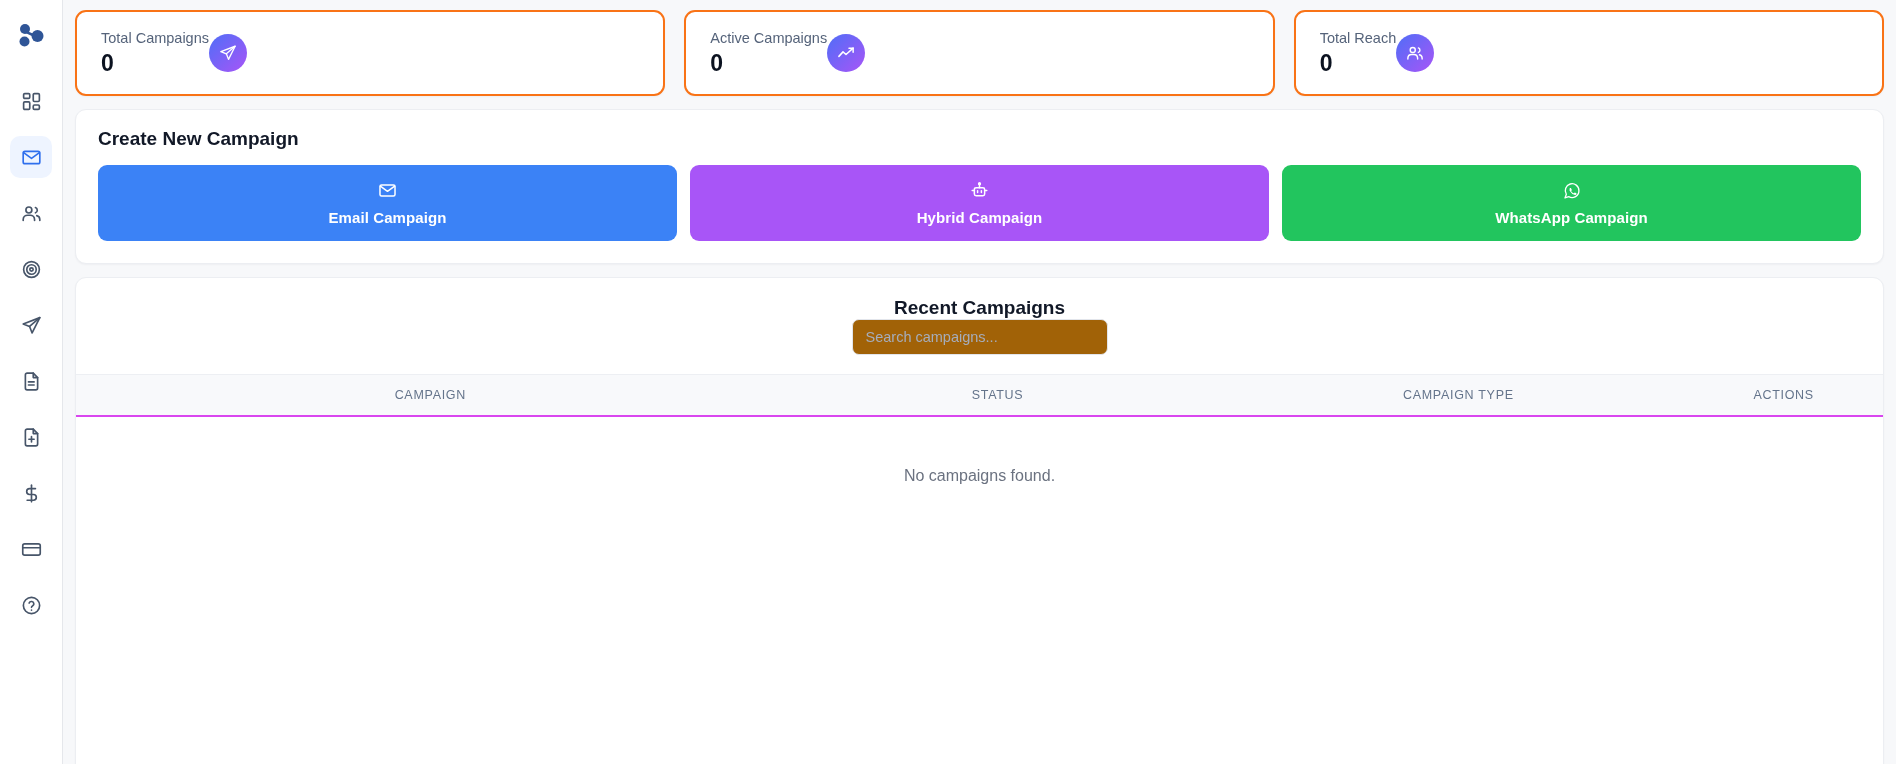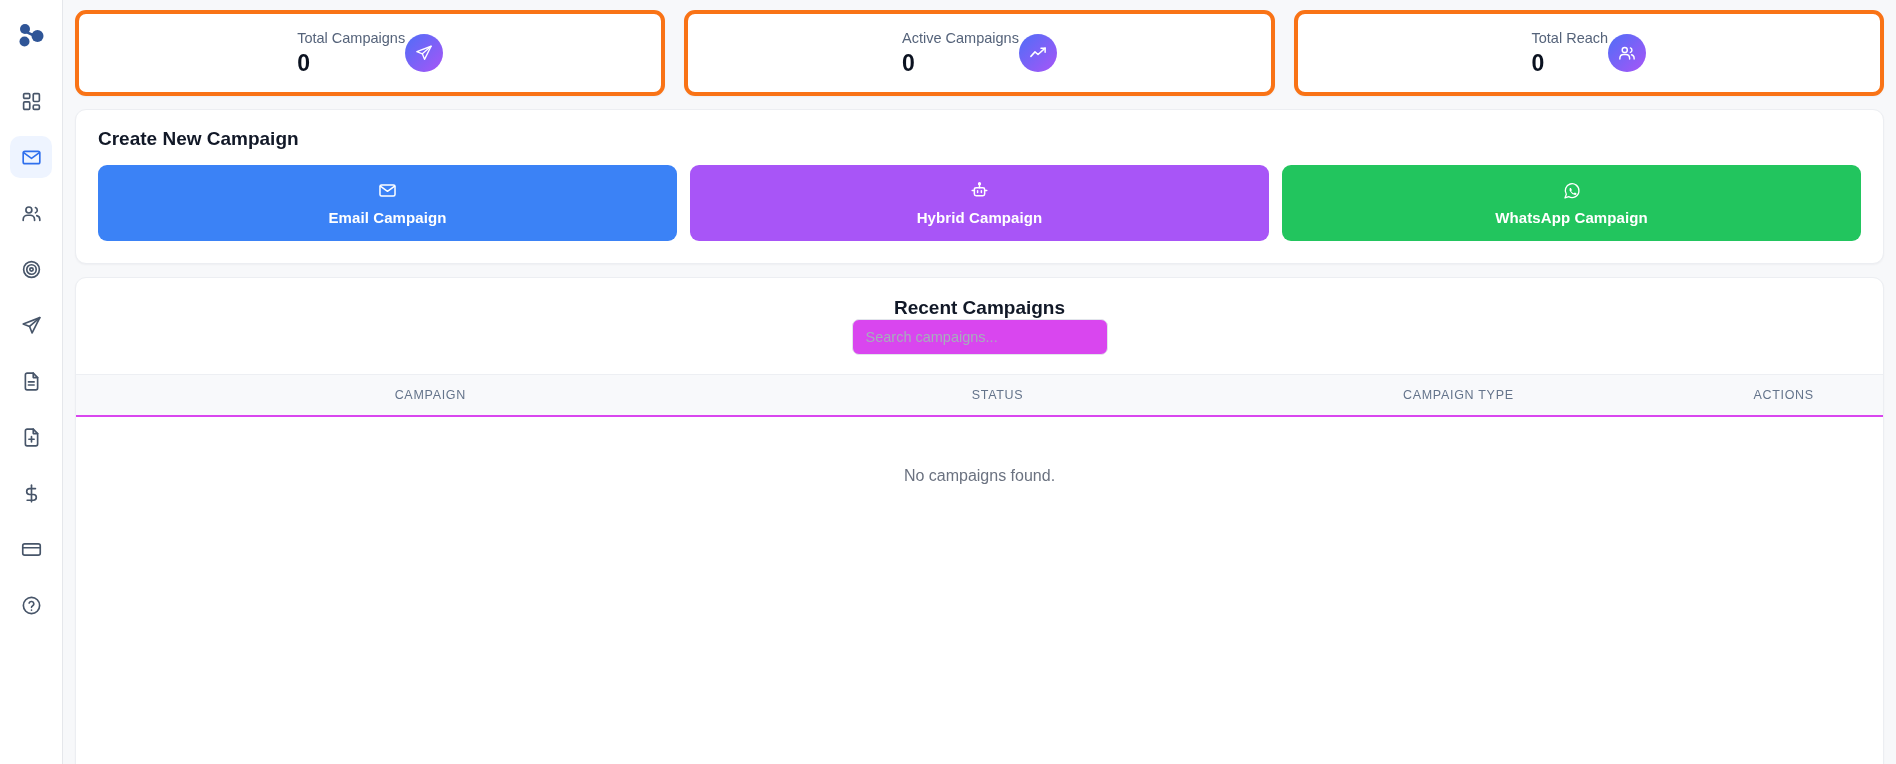--- a/index.html
+++ b/index.html
@@ -53,27 +53,27 @@
   
   .stats-row {
     display: flex;
     gap: 19px;
     margin-bottom: 13px;
   }
   .stat-card {
     flex: 1;
     background: #ffffff;
     border-radius: 11px;
-    border: 4px solid #f97316;
+    border: 2px solid #f97316;
     box-shadow: 0 1px 2px rgba(16,24,40,0.04);
     padding: 22px 24px 22px 24px;
     height: 86px;
     display: flex;
     align-items: center;
-    justify-content: center;
+    justify-content: flex-start;
   }
   .stat-text { display: flex; flex-direction: column; gap: 6px; }
   .stat-label { font-size: 14.5px; color: #55637a; line-height: 1; }
   .stat-value { font-size: 23px; font-weight: bold; color: #0b1220; line-height: 1; }
   .stat-icon {
     width: 38px; height: 38px;
     border-radius: 50%;
     background: linear-gradient(135deg, #4f6ef7 0%, #a855f7 100%);
     display: flex; align-items: center; justify-content: center;
     color: #ffffff;
@@ -132,21 +132,21 @@
   .search-input {
     width: 256px;
     height: 36px;
     border: 1px solid #e2e5eb;
     border-radius: 7px;
     padding: 0 13px;
     font-size: 14.5px;
     color: #111827;
     font-family: "Liberation Sans", sans-serif;
     outline: none;
-    background: #d946ef;
+    background: #a16207;
   }
   .search-input::placeholder { color: #a6adbb; }
 
   table.camp-table { width: 100%; border-collapse: collapse; }
   table.camp-table thead th {
     background: #f8f9fb;
     border-top: 1px solid #edeff3;
     border-bottom: 2px solid #d946ef;
     text-align: center;
     font-size: 12.5px;

